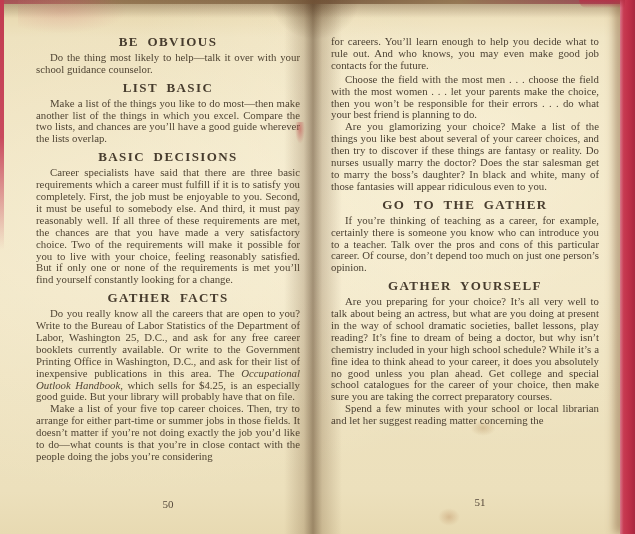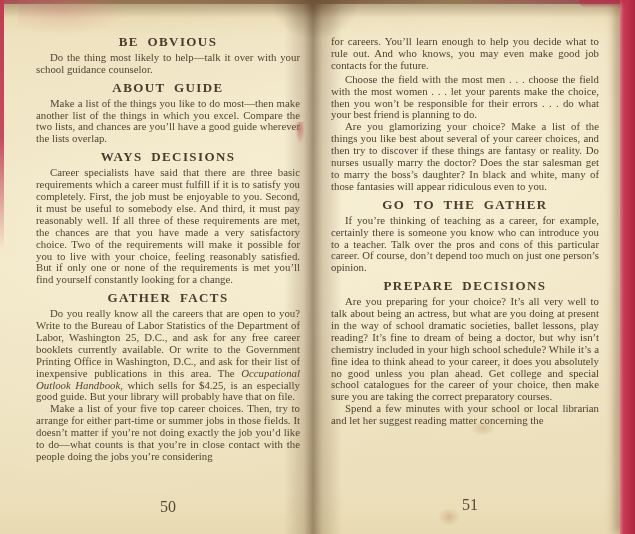--- a/index.html
+++ b/index.html
@@ -71,41 +71,41 @@
   .page-col.right{left:331px;width:268px;color:#4c4234;}
   h2.sect{
     margin:6px 0 4px;font-size:13px;font-weight:bold;color:#473c2e;
     letter-spacing:1.4px;word-spacing:4px;text-align:center;text-indent:0;
   }
   .page-col section:first-child h2.sect{margin-top:0;}
   p.body{margin:0;text-indent:14px;}
   p.cont{margin:0 0 2px;text-indent:0;}
   .ital{font-style:italic;}
   .pgnum{
-    position:absolute;font-size:16px;color:#55483a;text-align:center;
+    position:absolute;font-size:11px;color:#55483a;text-align:center;
   }
   .pgnum.left{left:36px;width:264px;top:498px;}
-  .pgnum.right{left:336px;width:268px;top:496px;font-family:Liberation Serif, serif;}
+  .pgnum.right{left:346px;width:268px;top:496px;font-family:Liberation Serif, serif;}
 </style>
 </head>
 <body>
 
 <div class="book">
 
   <div class="page-col left">
     <section>
       <h2 class="sect">BE OBVIOUS</h2>
       <p class="body">Do the thing most likely to help—talk it over with your school guidance counselor.</p>
     </section>
     <section>
-      <h2 class="sect">ABOUT GUIDE</h2>
+      <h2 class="sect">LIST BASIC</h2>
       <p class="body">Make a list of the things you like to do most—then make another list of the things in which you excel. Compare the two lists, and chances are you’ll have a good guide wherever the lists overlap.</p>
     </section>
     <section>
-      <h2 class="sect">WAYS DECISIONS</h2>
+      <h2 class="sect">BASIC DECISIONS</h2>
       <p class="body">Career specialists have said that there are three basic requirements which a career must fulfill if it is to satisfy you completely. First, the job must be enjoyable to you. Second, it must be useful to somebody else. And third, it must pay reasonably well. If all three of these requirements are met, the chances are that you have made a very satisfactory choice. Two of the requirements will make it possible for you to live with your choice, feeling reasonably satisfied. But if only one or none of the requirements is met you’ll find yourself constantly looking for a change.</p>
     </section>
     <section>
       <h2 class="sect">GATHER FACTS</h2>
       <p class="body"><span>Do you really know all the careers that are open to you? Write to the Bureau of Labor Statistics of the Department of Labor, Washington 25, D.C., and ask for any free career booklets currently available. Or write to the Government Printing Office in Washington, D.C., and ask for their list of inexpensive publications in this area. The </span><span class="ital">Occupational Outlook Handbook</span><span>, which sells for $4.25, is an especially good guide. But your library will probably have that on file.</span></p>
     </section>
     <section>
       <p class="body">Make a list of your five top career choices. Then, try to arrange for either part-time or summer jobs in those fields. It doesn’t matter if you’re not doing exactly the job you’d like to do—what counts is that you’re in close contact with the people doing the jobs you’re considering</p>
     </section>
   </div>
@@ -117,21 +117,21 @@
       <p class="body">Choose the field with the most men . . . choose the field with the most women . . . let your parents make the choice, then you won’t be responsible for their errors . . . do what your best friend is planning to do.</p>
     </section>
     <section>
       <p class="body">Are you glamorizing your choice? Make a list of the things you like best about several of your career choices, and then try to discover if these things are fantasy or reality. Do nurses usually marry the doctor? Does the star salesman get to marry the boss’s daughter? In black and white, many of those fantasies will appear ridiculous even to you.</p>
     </section>
     <section>
       <h2 class="sect">GO TO THE GATHER</h2>
       <p class="body">If you’re thinking of teaching as a career, for example, certainly there is someone you know who can introduce you to a teacher. Talk over the pros and cons of this particular career. Of course, don’t depend too much on just one person’s opinion.</p>
     </section>
     <section>
-      <h2 class="sect">PREPARE DECISIONS</h2>
+      <h2 class="sect">GATHER YOURSELF</h2>
       <p class="body">Are you preparing for your choice? It’s all very well to talk about being an actress, but what are you doing at present in the way of school dramatic societies, ballet lessons, play reading? It’s fine to dream of being a doctor, but why isn’t chemistry included in your high school schedule? While it’s a fine idea to think ahead to your career, it does you absolutely no good unless you plan ahead. Get college and special school catalogues for the career of your choice, then make sure you are taking the correct preparatory courses.</p>
     </section>
     <section>
       <p class="body">Spend a few minutes with your school or local librarian and let her suggest reading matter concerning the</p>
     </section>
   </div>
   <div class="pgnum right">51</div>
 
   <div class="gutter"></div>
   <div class="gutter-top"></div>

